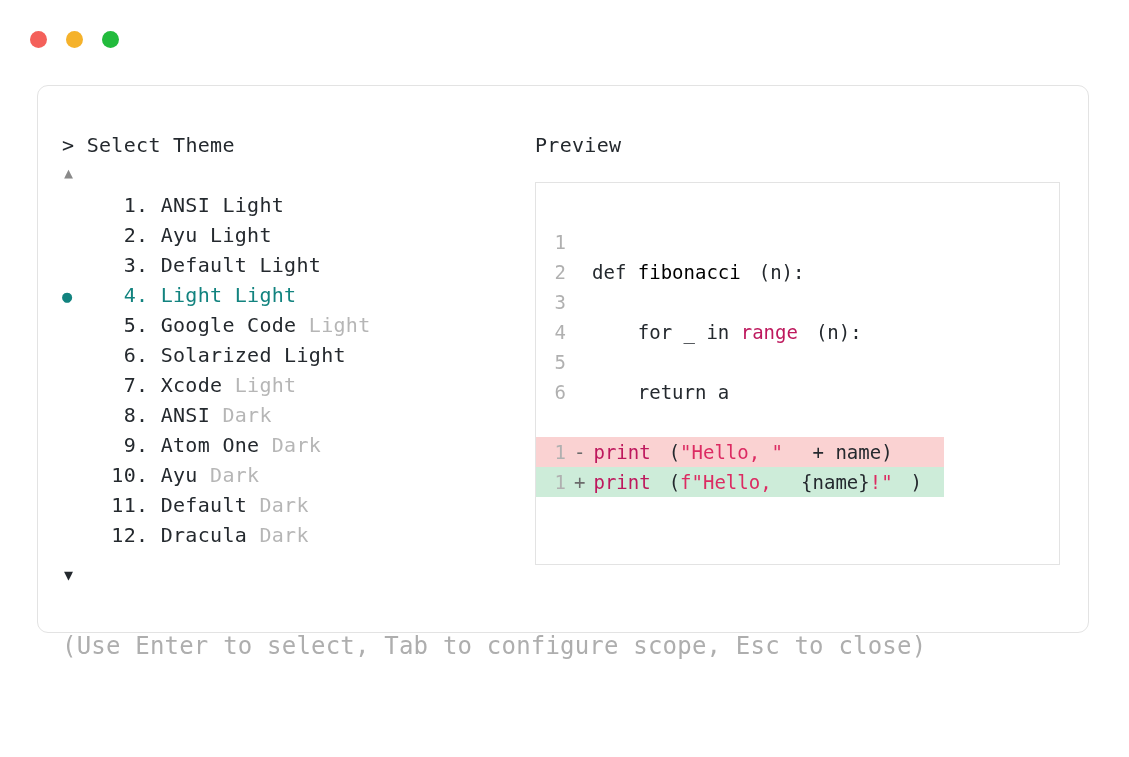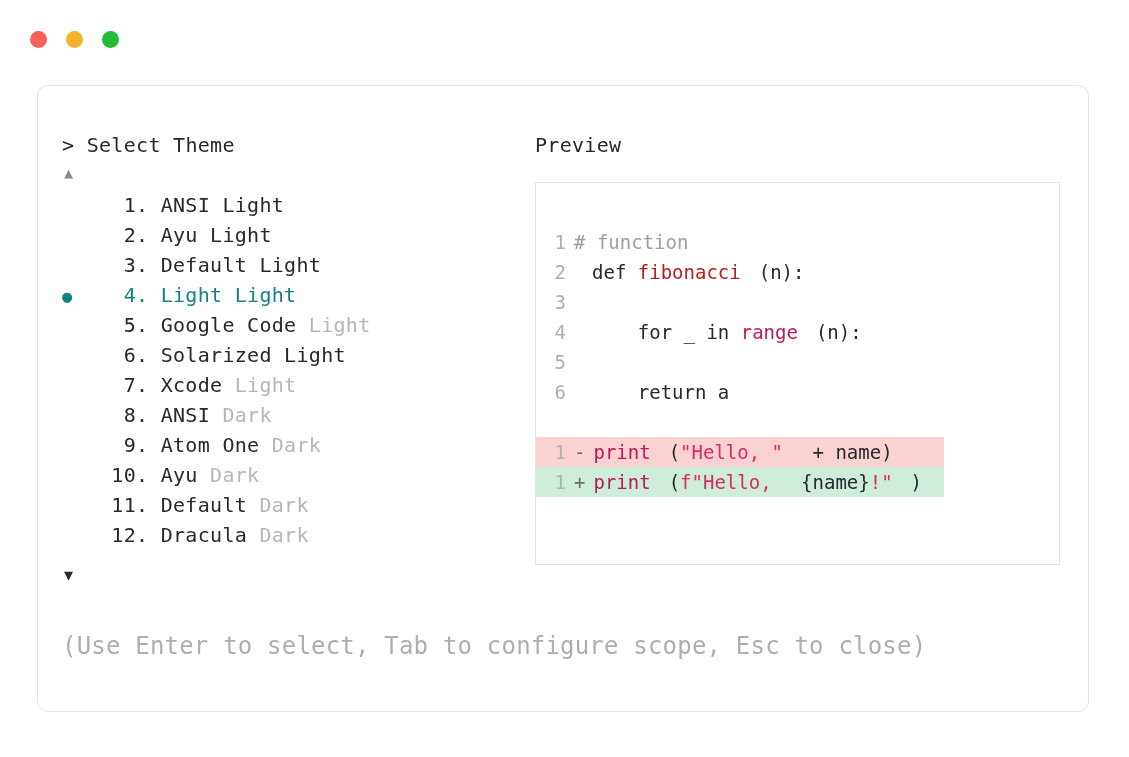--- a/index.html
+++ b/index.html
@@ -33,21 +33,21 @@
   .dot-red    { background: #f4605a; }
   .dot-yellow { background: #f5b22b; }
   .dot-green  { background: #22bb3c; }
 
   
   .card {
     position: absolute;
     left: 37px;
     top: 85px;
     width: 1052px;
-    height: 627px;
+    height: 548px;
     box-sizing: border-box;
     border: 1px solid #e3e3e3;
     border-radius: 11px;
     background: #ffffff;
   }
 
   
   .columns {
     position: absolute;
     left: 0;
@@ -164,21 +164,21 @@
     flex: 0 0 30px;
     text-align: right;
     color: #b0b0b0;
     padding-right: 0;
   }
   .ltext { padding-left: 8px; color: #24292e; }
   .blank-line { height: 30px; }
 
   
   .c-comment { color: #9aa39a; }
-  .c-func    { color: #b91c1c; }
+  .c-func    { color: #000000; }
   .c-num     { color: #0f8078; }
   .c-builtin { color: #be185d; }
   .c-str     { color: #dc2b62; }
   .c-plain   { color: #24292e; margin-left: 18px; }
 
   
   .diff {
     display: flex;
     white-space: pre;
     height: 30px;
@@ -220,21 +220,21 @@
           <li class="theme-item"><span class="bullet-cell"></span><span class="num-cell">11</span><span class="dotsep">. </span><span class="name-cell">Default</span><span class="variant"> Dark</span></li>
           <li class="theme-item"><span class="bullet-cell"></span><span class="num-cell">12</span><span class="dotsep">. </span><span class="name-cell">Dracula</span><span class="variant"> Dark</span></li>
         </ul>
       <div class="arrow arrow-down">▼</div>
     </div>
 
     <div class="right-col">
       <div class="col-title">Preview</div>
       <div class="preview-panel">
         <div class="code" id="code-block">
-            <div class="code-line"><span class="ln">1</span><span class="ltext"><span class="c-comment"># function</span></span></div>
+            <div class="code-line"><span class="ln">1</span></div>
             <div class="code-line"><span class="ln">2</span><span class="ltext"><span class="c-plain">def </span><span class="c-func">fibonacci</span><span class="c-plain">(n):</span></span></div>
             <div class="code-line"><span class="ln">3</span></div>
             <div class="code-line"><span class="ln">4</span><span class="ltext"><span class="c-plain">    for _ in </span><span class="c-builtin">range</span><span class="c-plain">(n):</span></span></div>
             <div class="code-line"><span class="ln">5</span></div>
             <div class="code-line"><span class="ln">6</span><span class="ltext"><span class="c-plain">    return a</span></span></div>
             <div class="blank-line"></div>
             <div class="diff diff-del"><span class="ln">1</span><span class="diff-sign">-</span><span class="diff-body"><span class="c-builtin">print</span><span class="c-plain">(</span><span class="c-str">"Hello, "</span><span class="c-plain"> + name)</span></span></div>
             <div class="diff diff-add"><span class="ln">1</span><span class="diff-sign">+</span><span class="diff-body"><span class="c-builtin">print</span><span class="c-plain">(</span><span class="c-str">f"Hello, </span><span class="c-plain">{name}</span><span class="c-str">!"</span><span class="c-plain">)</span></span></div>
           </div>
       </div>

